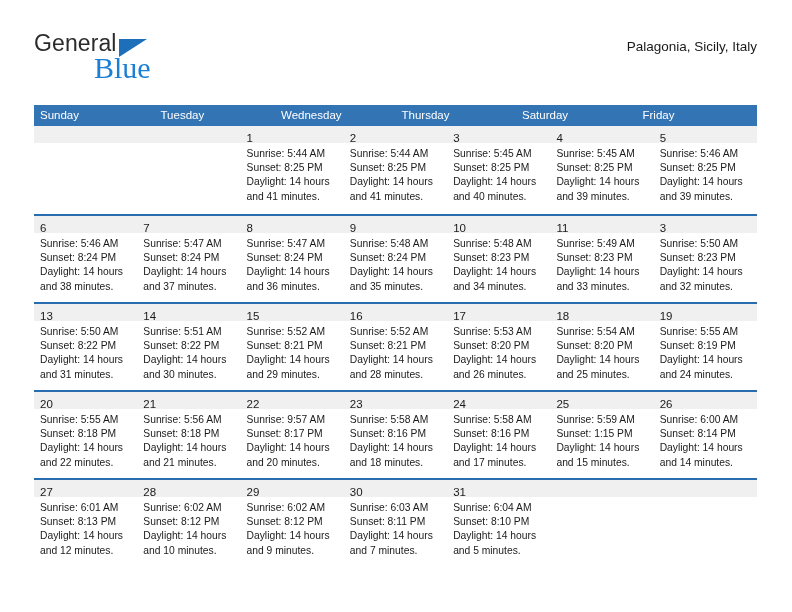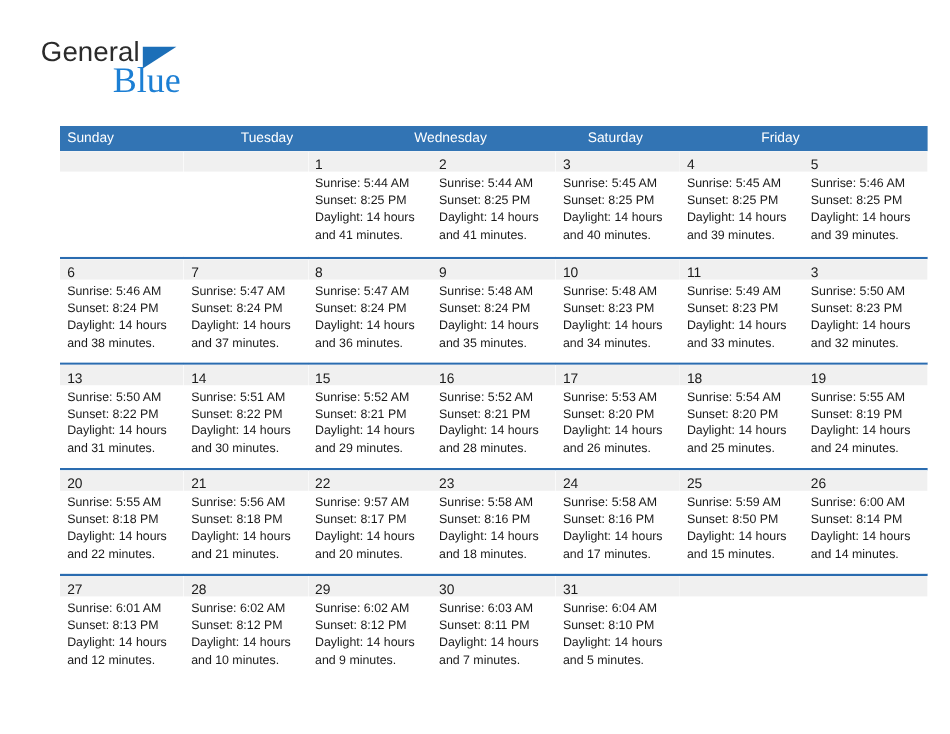--- a/index.html
+++ b/index.html
@@ -83,21 +83,20 @@
     line-height: 16px;
     white-space: nowrap;
   }
 
   
   .calendar {
     position: absolute;
     left: 34px;
     top: 105px;
     width: 723px;
-    margin-left: 16px;
   }
   .weekdays {
     display: flex;
     background: #3274b4;
     height: 21px;
   }
   .weekday {
     flex: 1 1 0;
     color: #ffffff;
     font-size: 11.5px;
@@ -149,28 +148,30 @@
 
 <div class="page">
 
   <div class="header">
     <div class="logo">
       <span class="logo-general">General</span>
       <span class="logo-tri"></span>
       <span class="logo-blue">Blue</span>
     </div>
     <div class="title-block">
+      <div class="cal-subtitle">Palagonia, Sicily, Italy</div>
     </div>
   </div>
 
   <div class="calendar">
     <div class="weekdays">
         <div class="weekday">Sunday</div>
         <div class="weekday">Tuesday</div>
         <div class="weekday">Wednesday</div>
+        <div class="weekday">Thursday</div>
         <div class="weekday">Saturday</div>
         <div class="weekday">Friday</div>
       </div>
     <div class="weeks">
         <div class="week">
           <div class="day empty">
             <div class="day-num-strip"><span class="day-num"></span></div>
           </div>
           <div class="day empty">
             <div class="day-num-strip"><span class="day-num"></span></div>
@@ -394,21 +395,21 @@
               <div class="day-line">Sunrise: 5:58 AM</div>
               <div class="day-line">Sunset: 8:16 PM</div>
               <div class="day-line">Daylight: 14 hours</div>
               <div class="day-line">and 17 minutes.</div>
             </div>
           </div>
           <div class="day">
             <div class="day-num-strip"><span class="day-num">25</span></div>
             <div class="day-body">
               <div class="day-line">Sunrise: 5:59 AM</div>
-              <div class="day-line">Sunset: 8:50 PM</div>
+              <div class="day-line">Sunset: 1:15 PM</div>
               <div class="day-line">Daylight: 14 hours</div>
               <div class="day-line">and 15 minutes.</div>
             </div>
           </div>
           <div class="day">
             <div class="day-num-strip"><span class="day-num">26</span></div>
             <div class="day-body">
               <div class="day-line">Sunrise: 6:00 AM</div>
               <div class="day-line">Sunset: 8:14 PM</div>
               <div class="day-line">Daylight: 14 hours</div>

